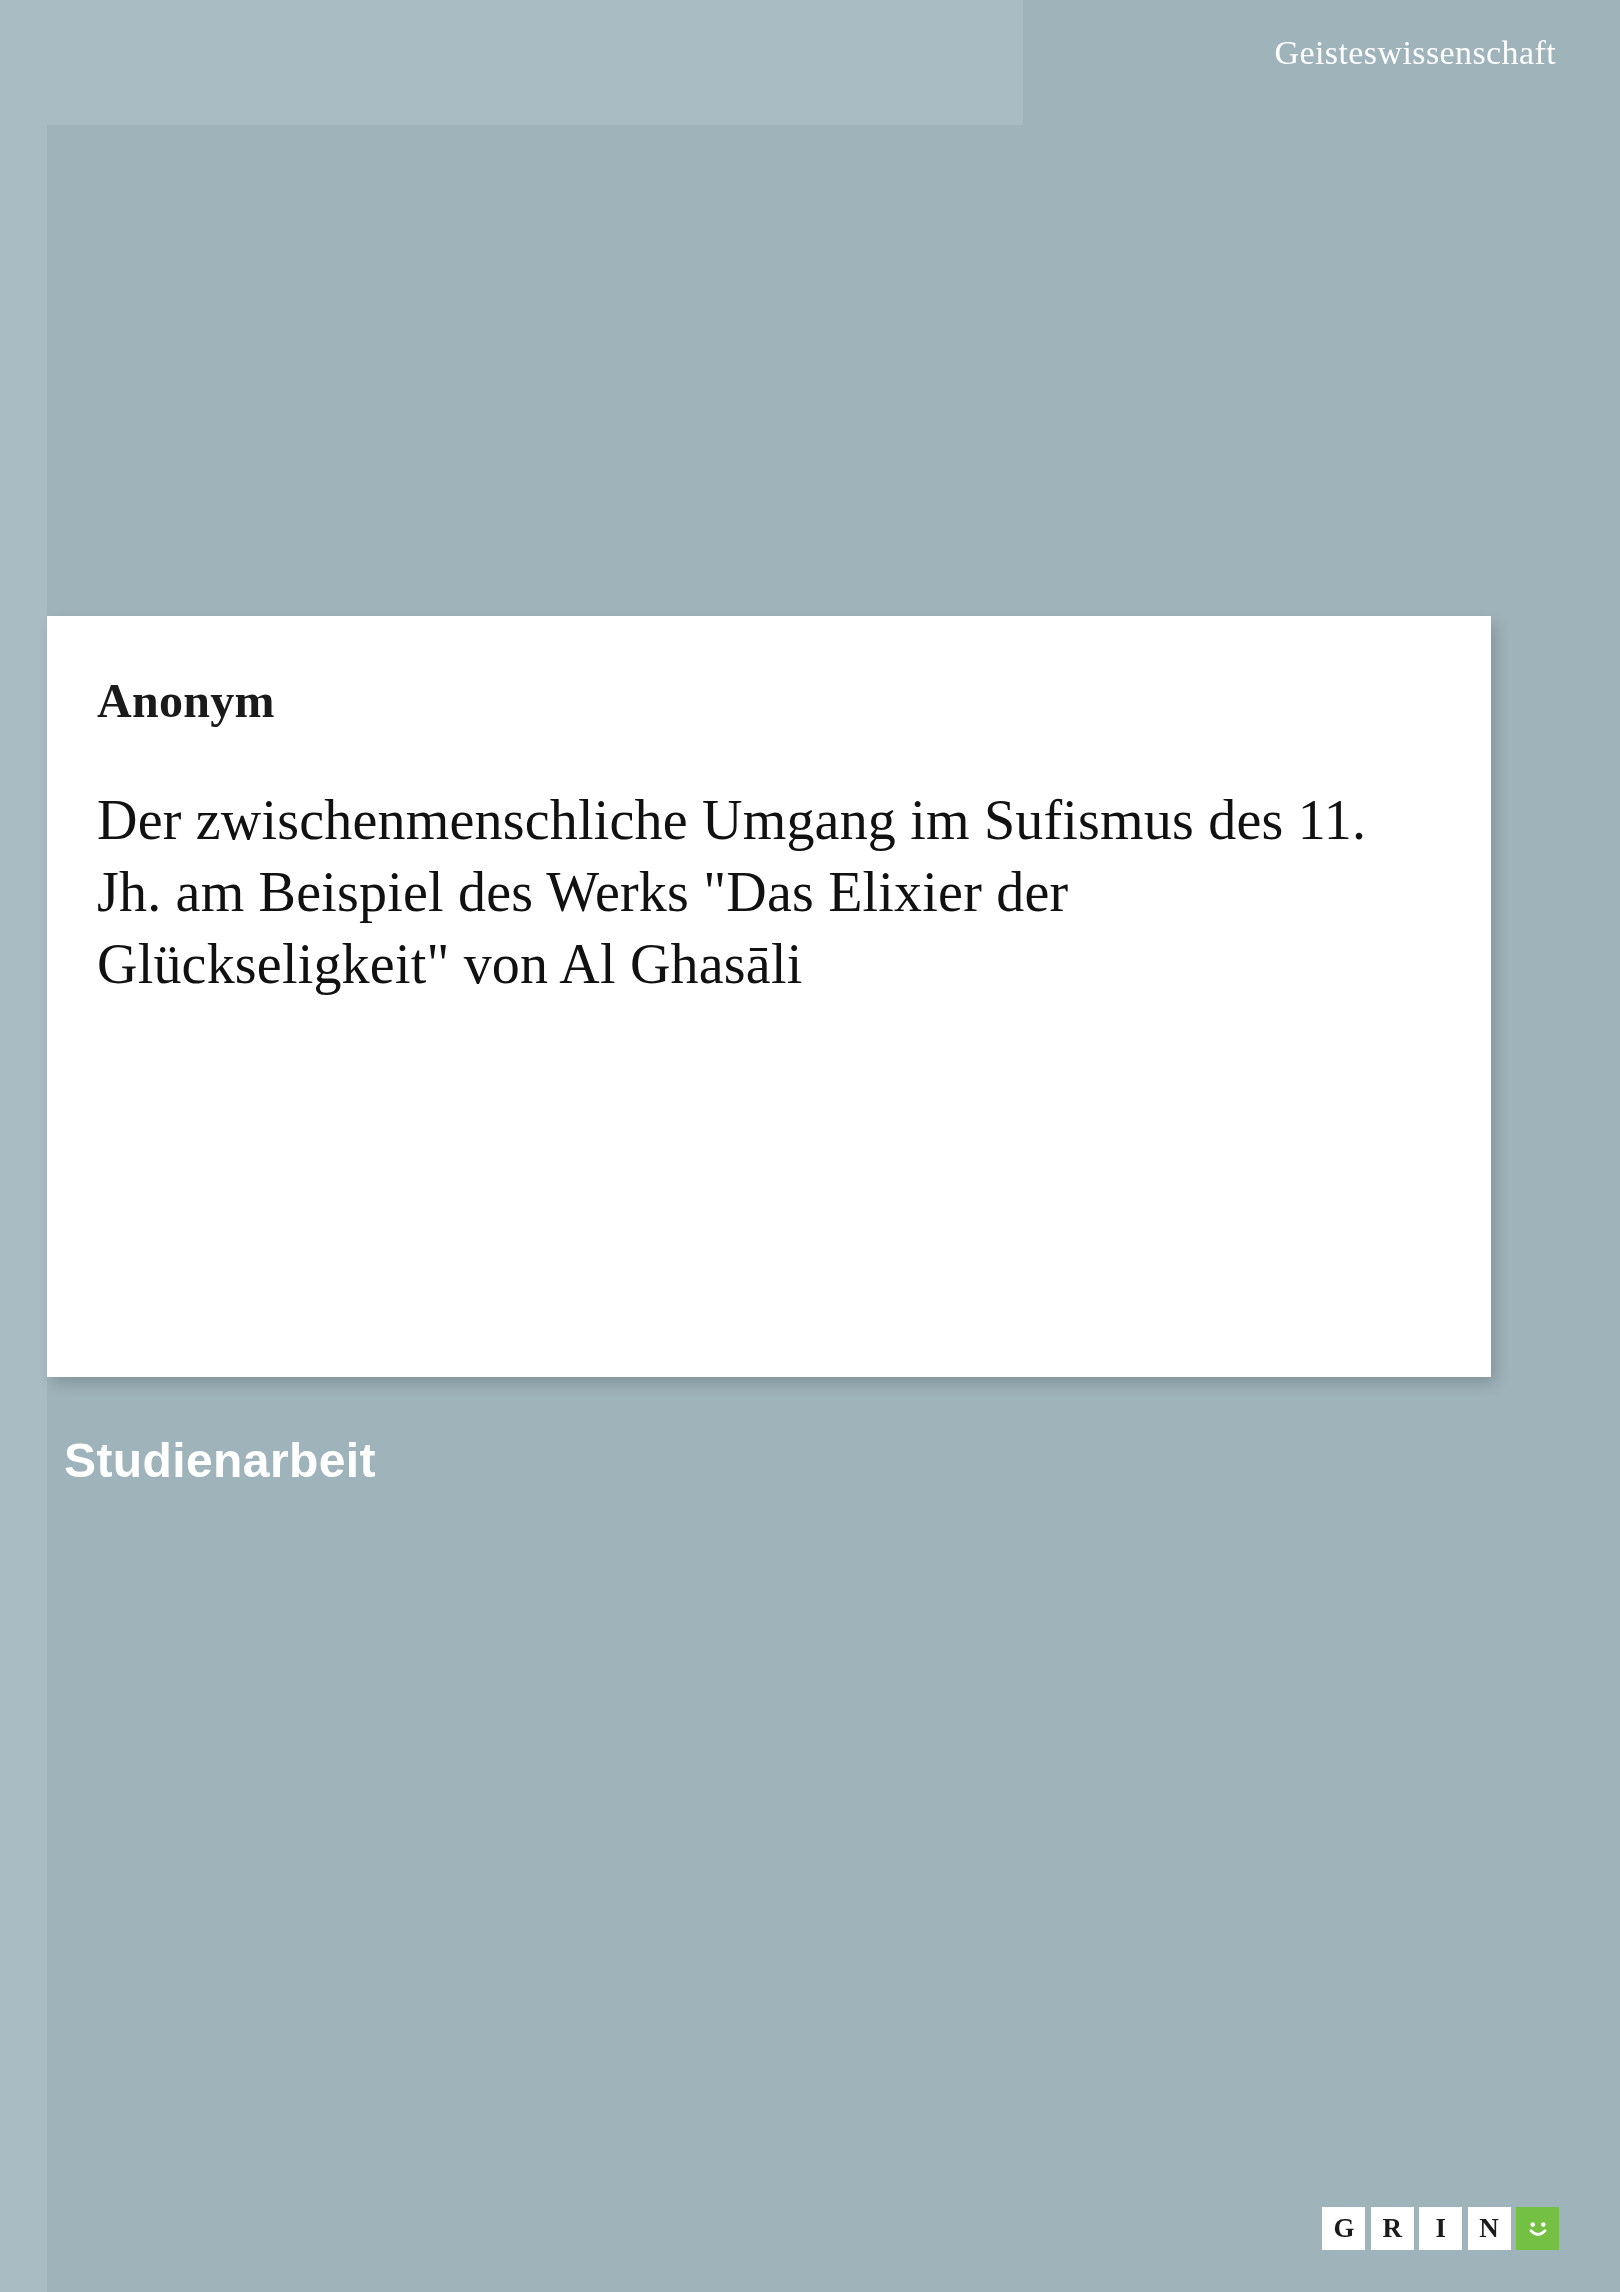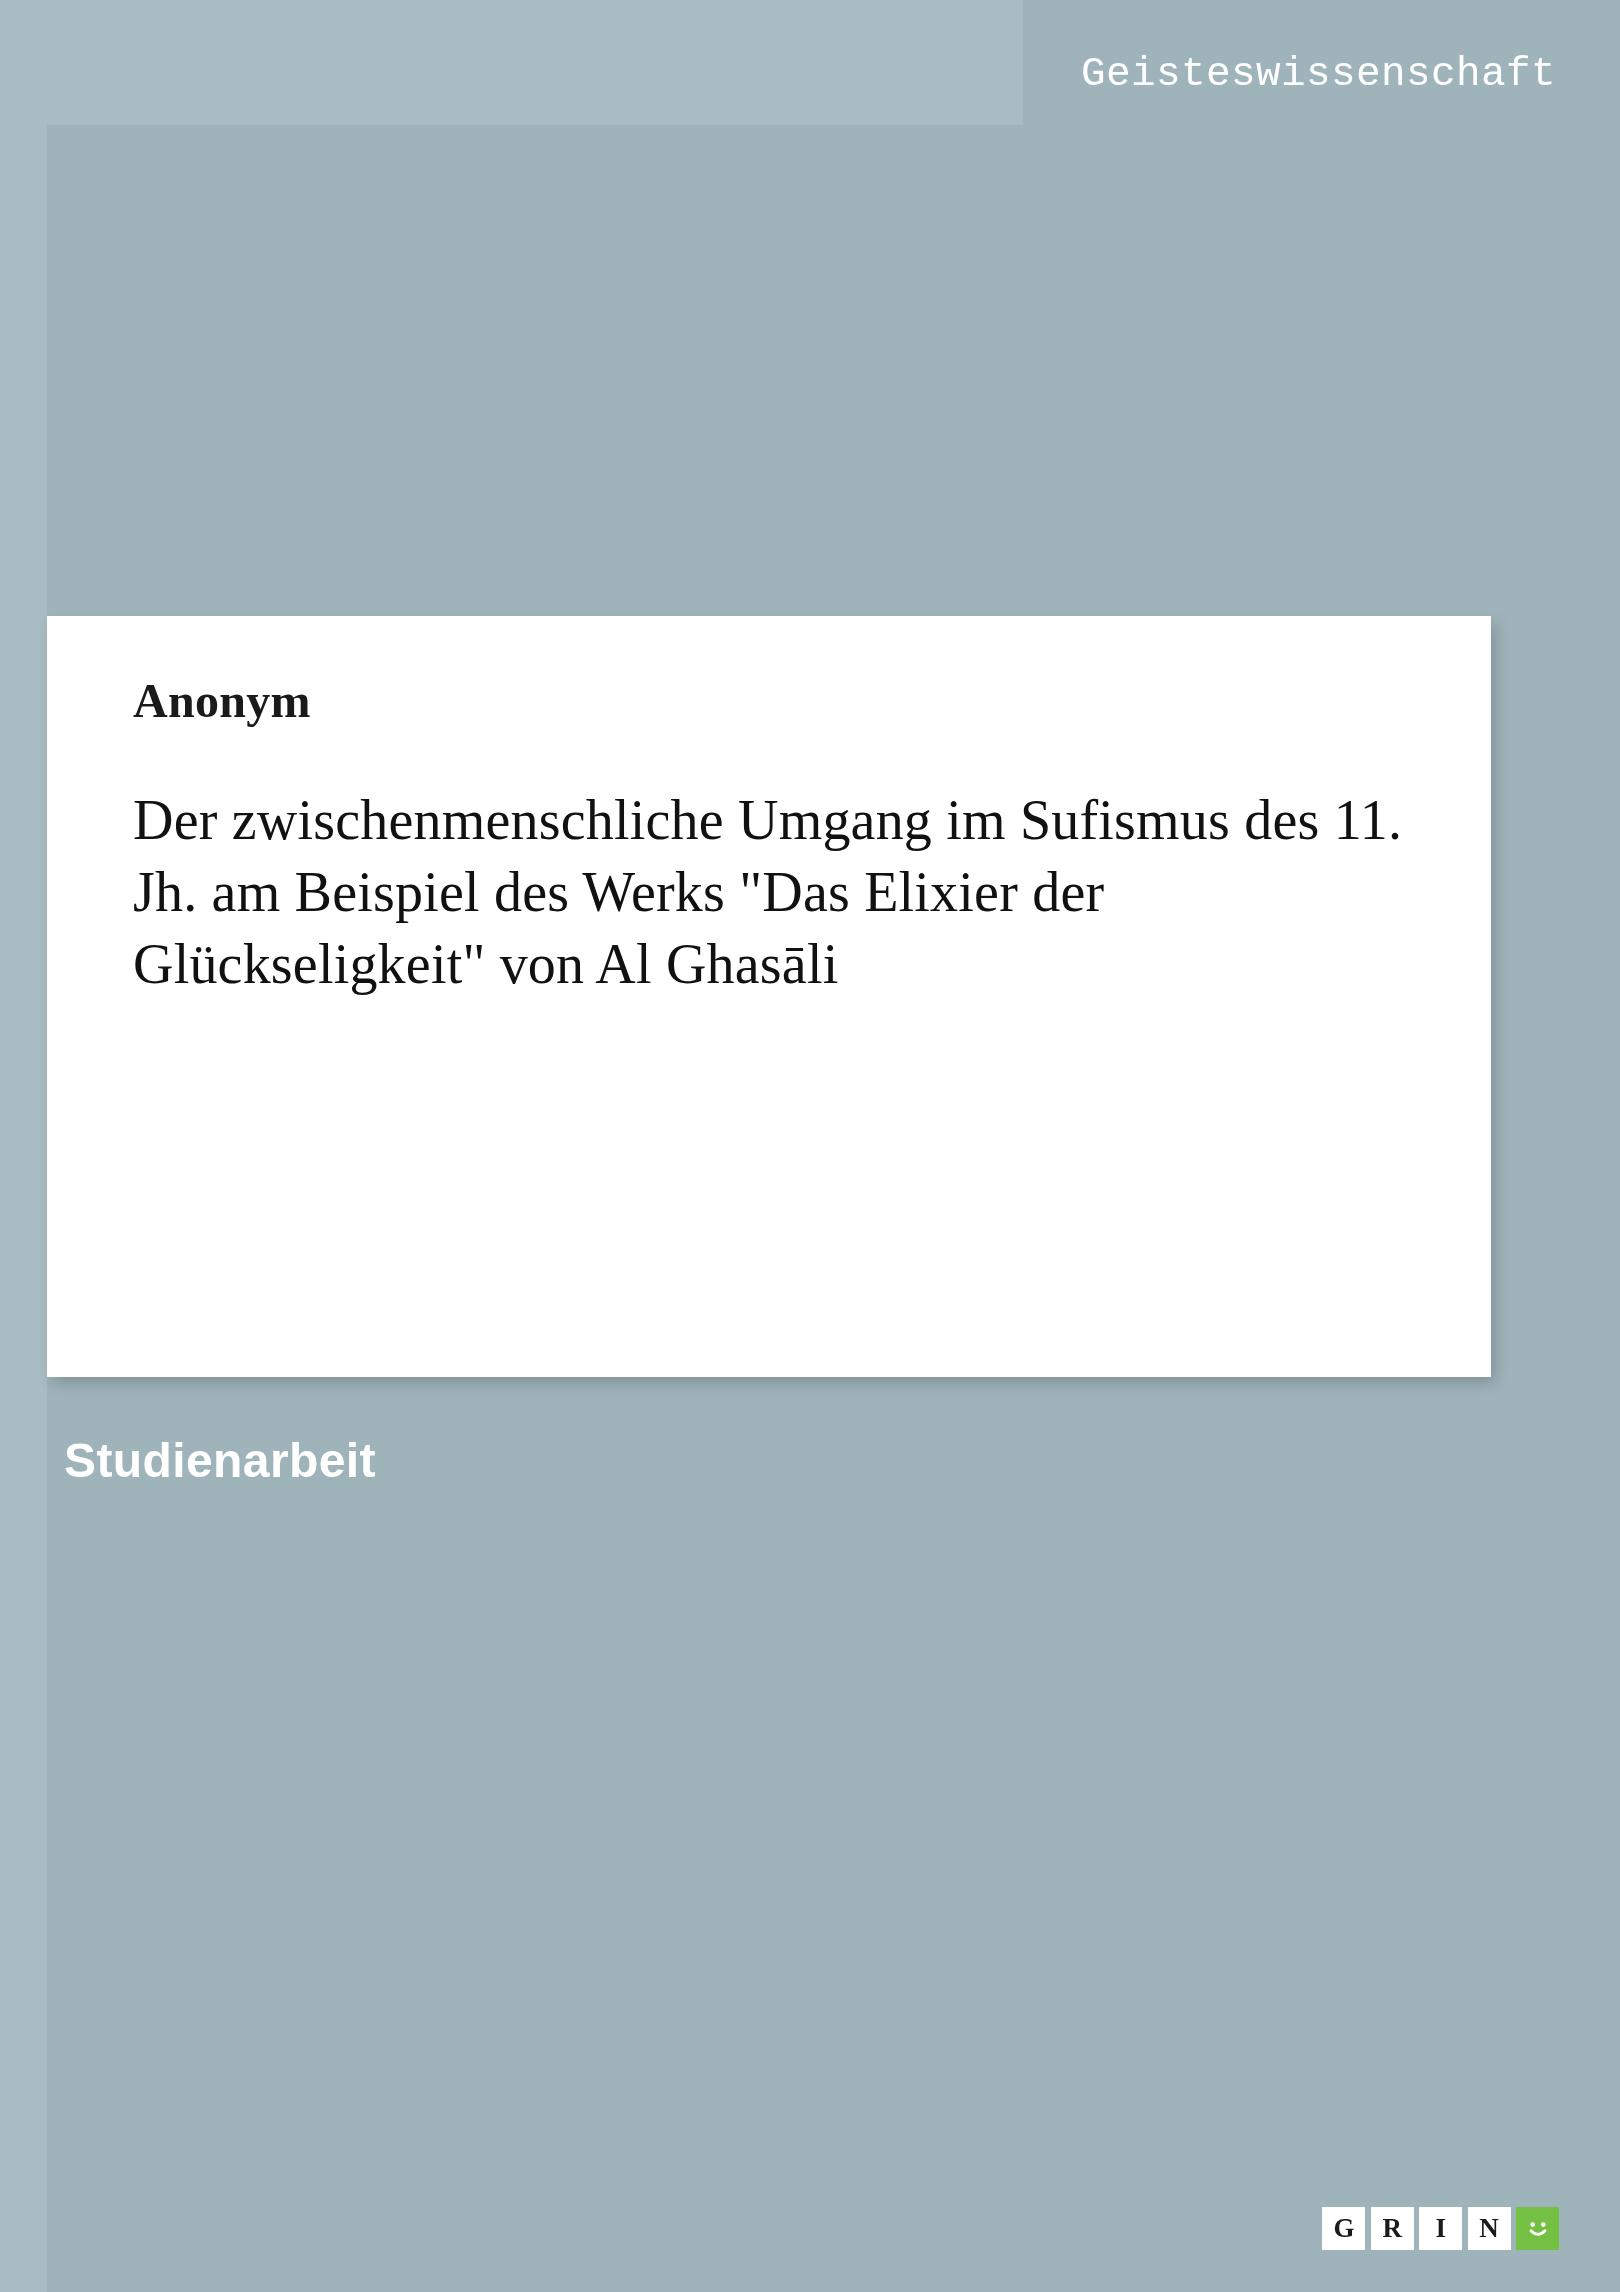--- a/index.html
+++ b/index.html
@@ -38,38 +38,38 @@
     left: 47px;
     top: 0;
     width: 976px;
     height: 125px;
     background: #a9bcc3;
   }
 
   .category {
     position: absolute;
     right: 64px;
-    top: 51px;
-    font-family: Liberation Mono, monospace;
-    font-size: 41px;
+    top: 34px;
+    font-family: Liberation Serif, serif;
+    font-size: 34px;
     color: #ffffff;
     letter-spacing: 0.4px;
     white-space: nowrap;
   }
 
   .title-card {
     position: absolute;
     left: 47px;
     top: 616px;
     width: 1444px;
     height: 761px;
     background: #ffffff;
     box-shadow: 5.4px 7.2px 14.3px rgba(0,0,0,0.18);
     box-sizing: border-box;
-    padding: 43px 86px 0 86px;
+    padding: 43px 86px 0 50px;
   }
 
   .author {
     font-family: "Liberation Serif", serif;
     font-weight: bold;
     font-size: 48px;
     color: #1a1a1a;
     margin: 14.3px 0 0 0;
     letter-spacing: 0.3px;
   }

